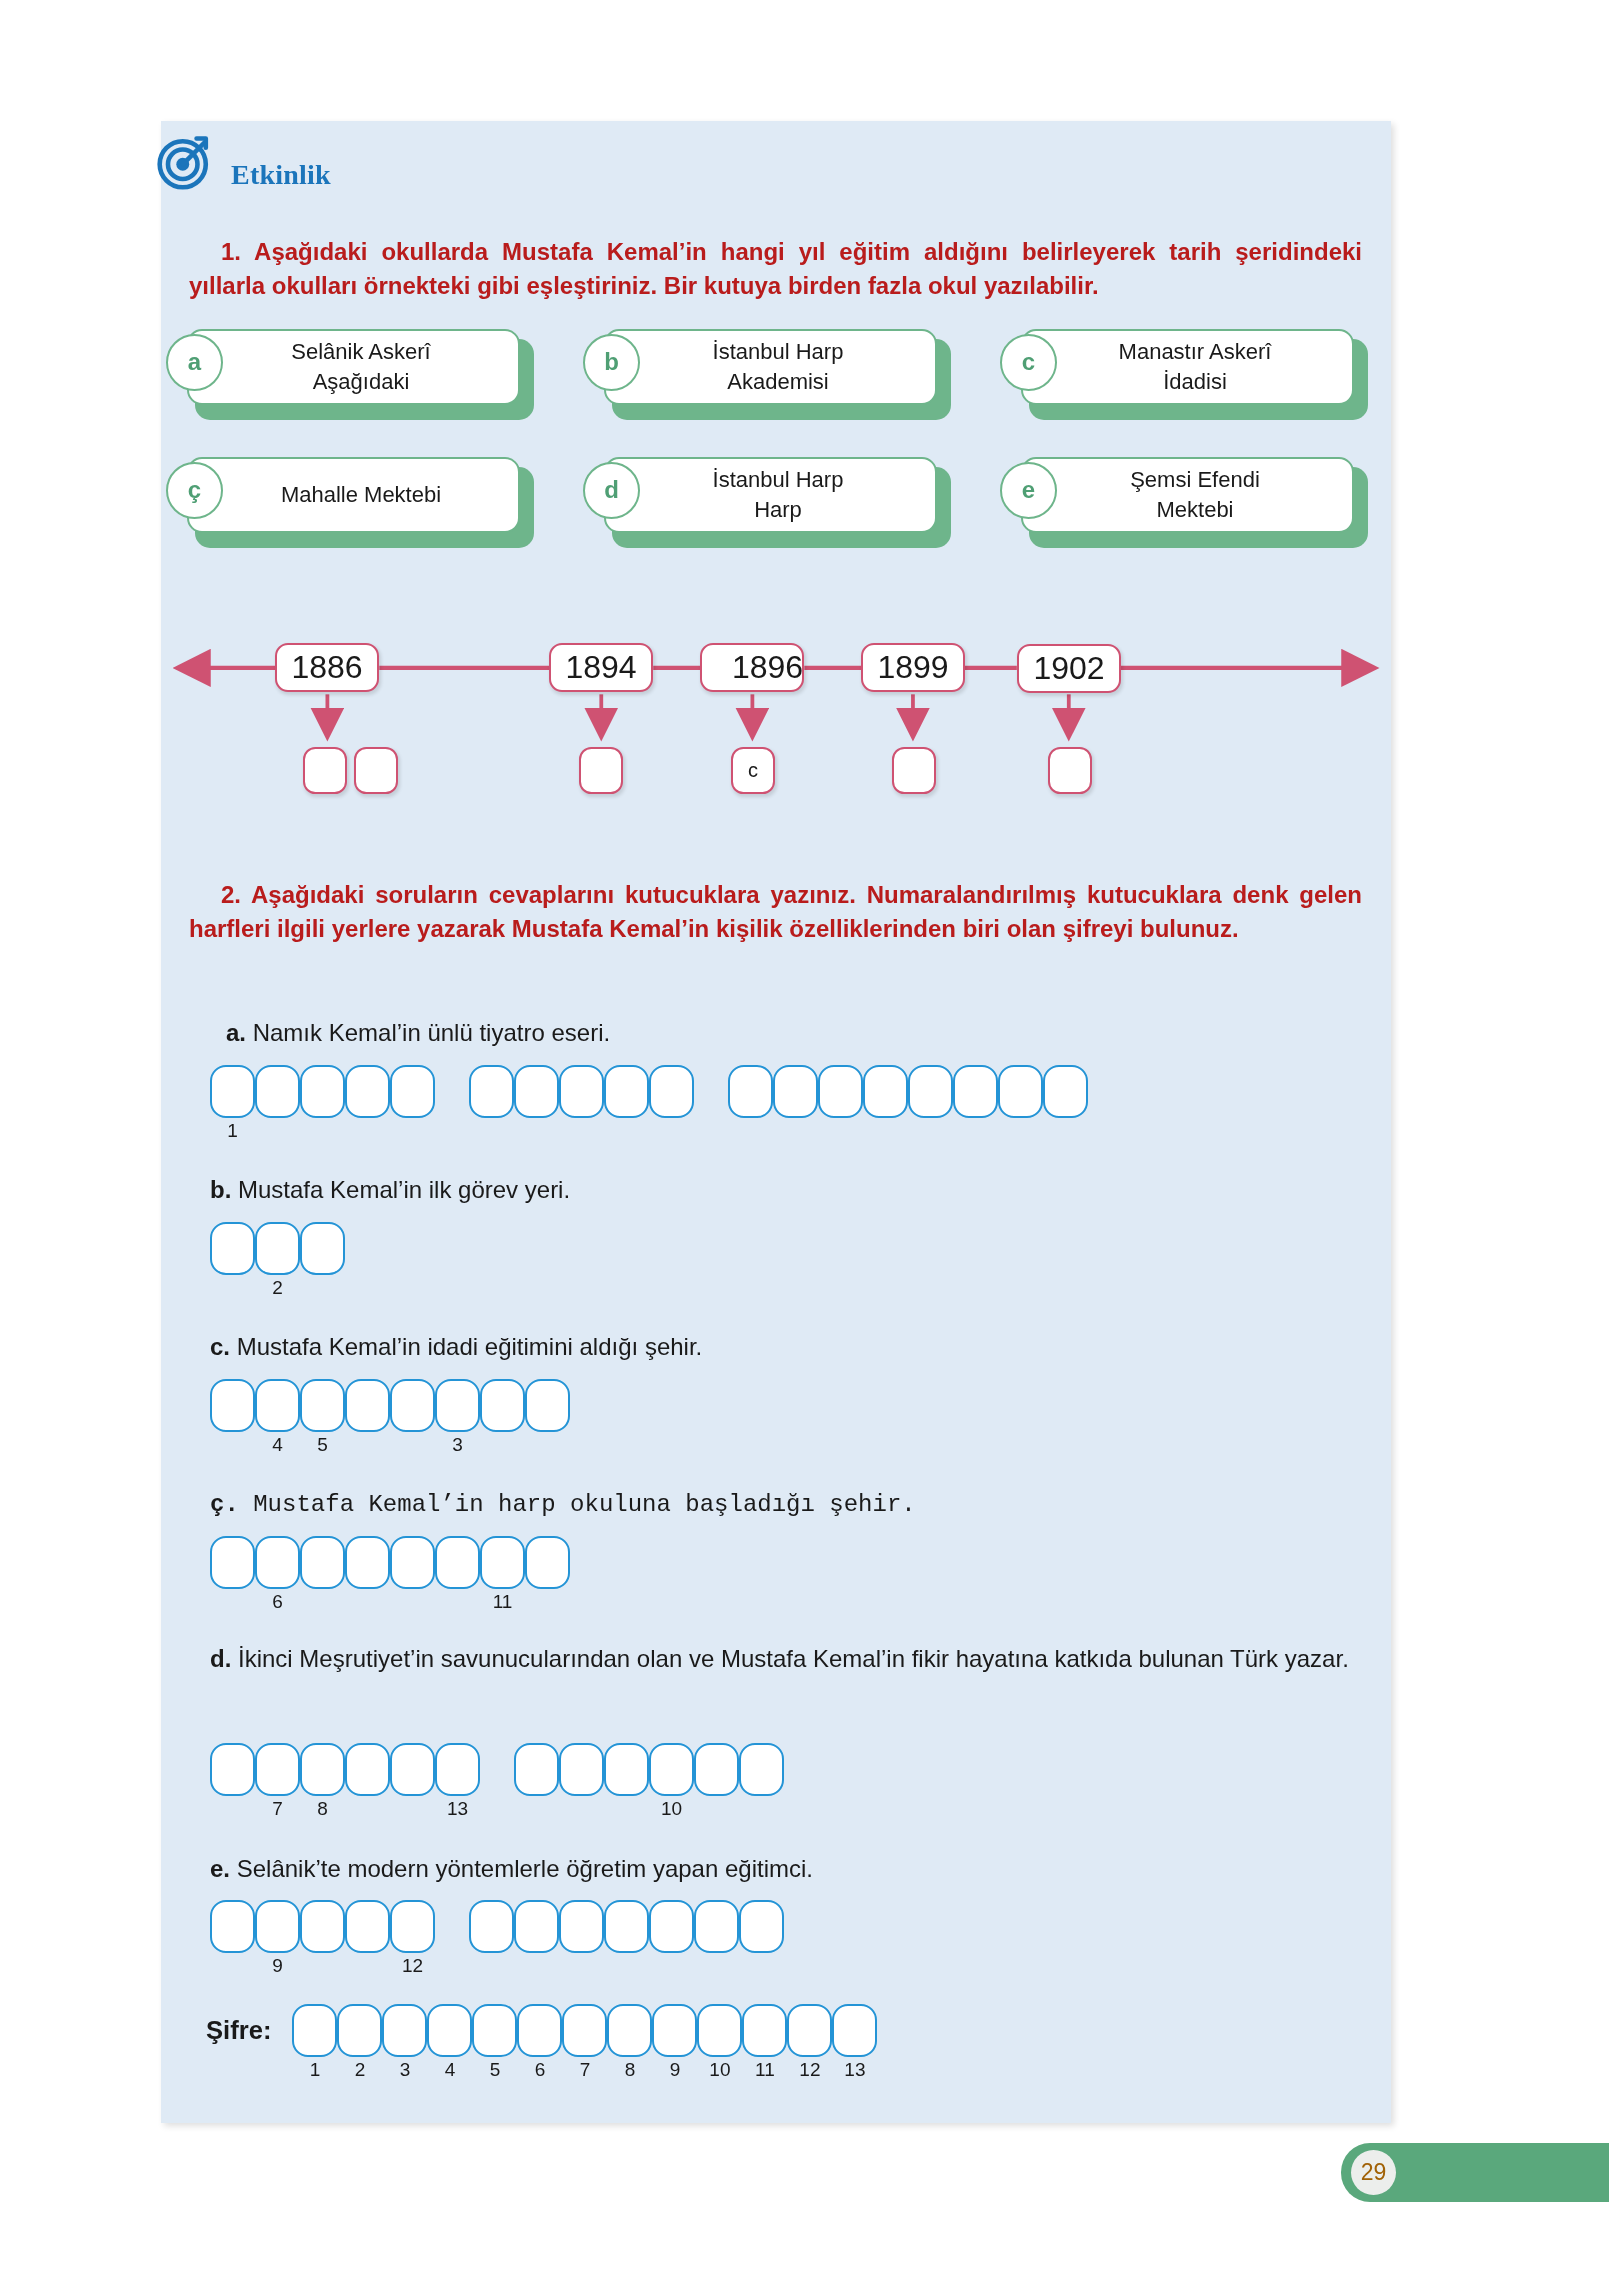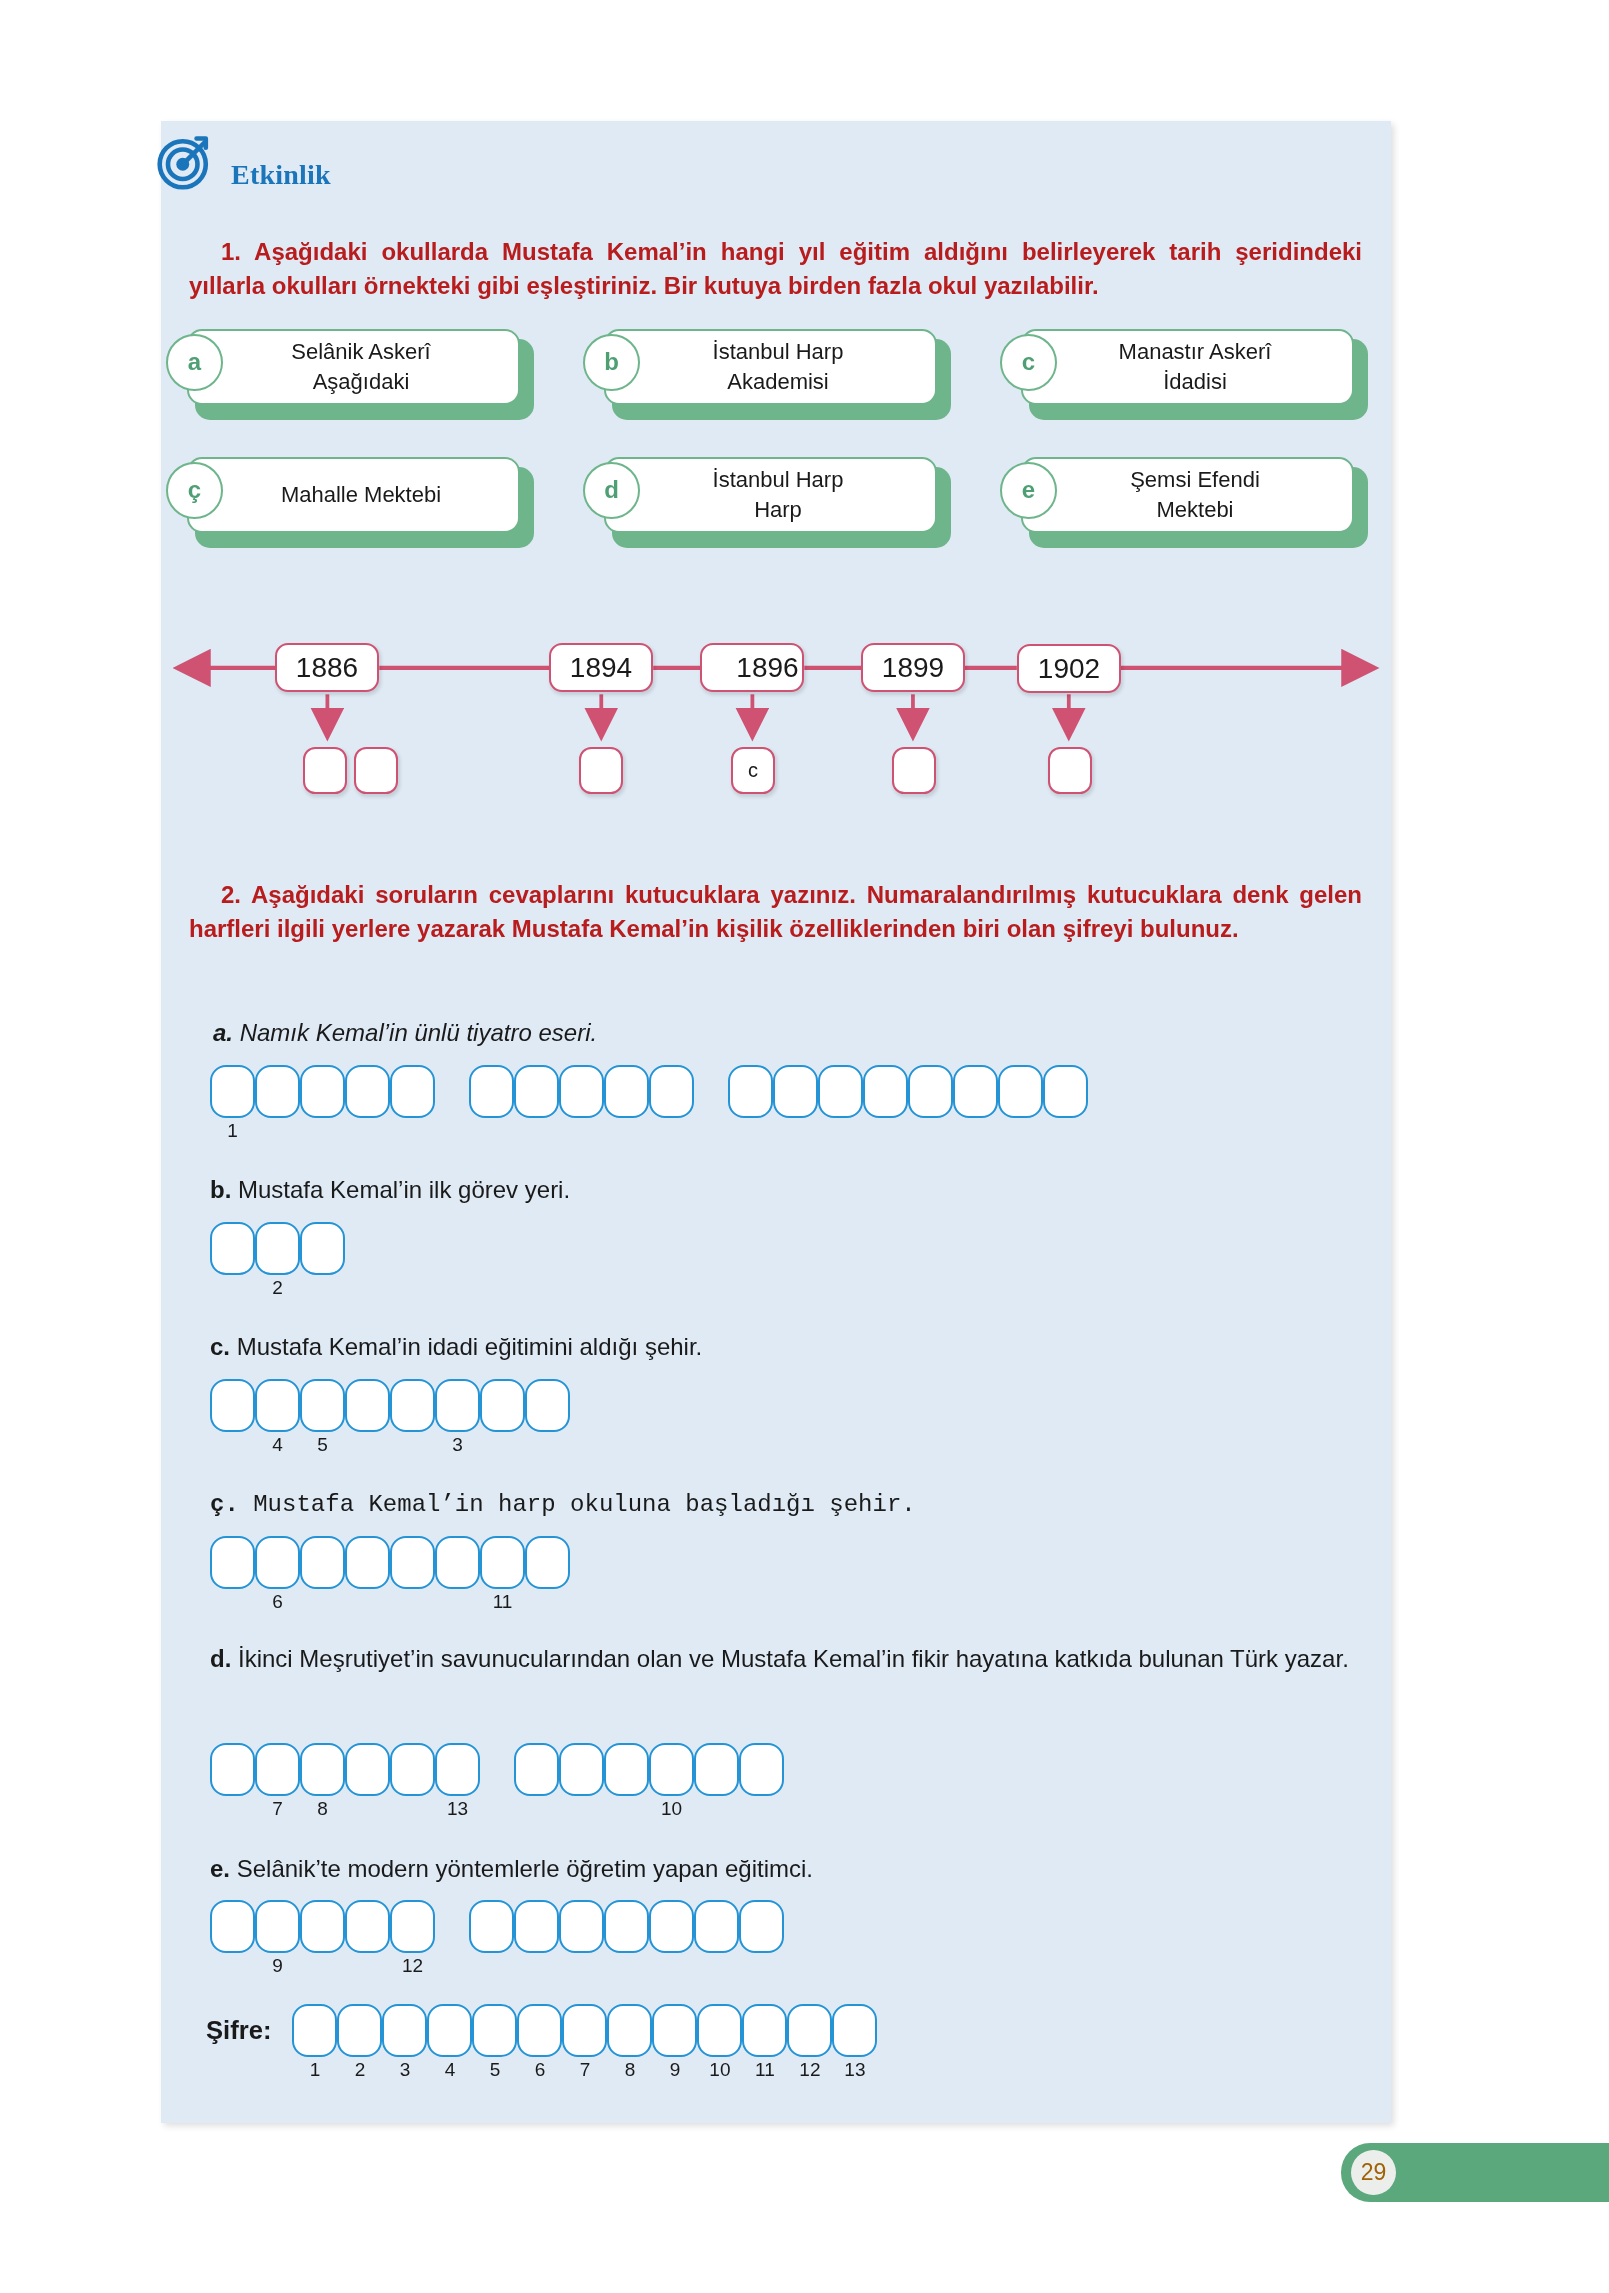--- a/index.html
+++ b/index.html
@@ -124,21 +124,21 @@
     height: 170px;
   }
   .tl-svg { position: absolute; left: 0; top: 0; }
   .tl-year {
     position: absolute;
     width: 104px; height: 49px;
     background: #ffffff;
     border: 2.4px solid #cf5272;
     border-radius: 13px;
     display: flex; align-items: center; justify-content: center;
-    font-size: 28px;
+    font-size: 32px;
     color: #1a1a1a;
     box-sizing: border-box;
     box-shadow: 1.9px 2.8px 3.8px rgba(0,0,0,0.12);
     z-index: 3;
   }
   .tl-slot {
     position: absolute;
     width: 44px; height: 47px;
     background: #ffffff;
     border: 2.4px solid #cf5272;
@@ -360,21 +360,21 @@
   <div class="tl-slot" style="left:418px; top:115px;"></div>
   <div class="tl-slot" style="left:570px; top:115px;">c</div>
   <div class="tl-slot" style="left:731px; top:115px;"></div>
   <div class="tl-slot" style="left:887px; top:115px;"></div>
 </div>
 
 <div class="para bold" style="left:189px; top:878px; width:1173px;">
   <span class="indent"></span><span>2. Aşağıdaki soruların cevaplarını kutucuklara yazınız. Numaralandırılmış kutucuklara denk gelen harfleri ilgili yerlere yazarak Mustafa Kemal’in kişilik özelliklerinden biri olan şifreyi bulunuz.</span>
 </div>
 
-<div class="q-label" style="left:213px; top:1019px;font-style:italic;">
+<div class="q-label" style="left:226px; top:1019px;">
   <b>a.</b>
   <span>Namık Kemal’in ünlü tiyatro eseri.</span>
 </div>
 <div class="box-row" style="left:210px; top:1065px;">
   <div class="box-group">
     <div class="box-cell">
         <div class="lbox"></div>
         <div class="num">1</div>
       </div>
     <div class="box-cell">

